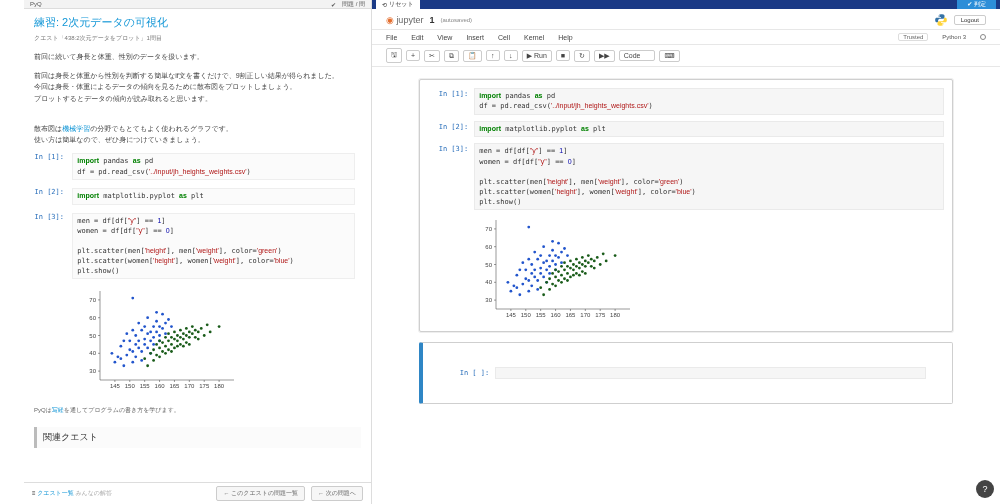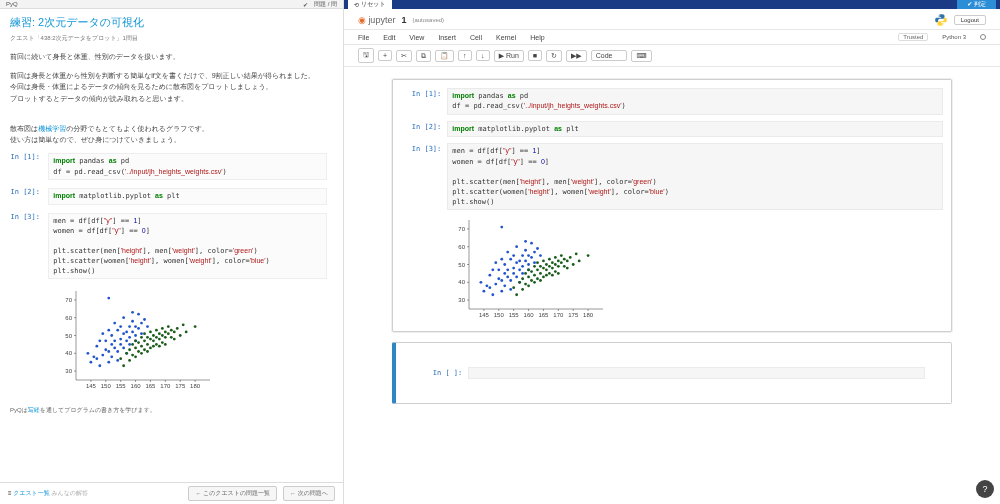--- a/index.html
+++ b/index.html
@@ -1,19 +1,19 @@
 <!DOCTYPE html>
 <html><head>
 <meta charset="utf-8">
 <style>
 * { margin: 0; padding: 0; box-sizing: border-box; font-family: Arial, "Hiragino Sans", sans-serif; }
 body { width: 1000px; height: 504px; overflow: hidden; background: #fff; font-size: 8px; color: #333; }
 .split { display: flex; height: 100%; }
 
-.left { width: 344px; display: flex; flex-direction: column; border-right: 1px solid #ddd; position: relative; }
+.left { width: 372px; display: flex; flex-direction: column; border-right: 1px solid #ddd; position: relative; padding-left: 24px; }
 .left-top { height: 9px; background: #f3f3f3; border-bottom: 1px solid #ddd; display: flex; align-items:center; justify-content:space-between; padding: 0 6px; font-size:6px; color:#555;}
 .left-body { flex: 1; overflow-y: auto; padding: 6px 10px 0 10px; }
 .title { color: #1296d6; font-size: 11px; margin-bottom: 4px; }
 .subtitle { font-size: 6px; color: #777; margin-bottom: 8px; }
 .para { font-size: 7px; color: #444; line-height: 1.6; margin-bottom: 8px; }
 .link { color: #1296d6; }
 .section-head { border-left: 3px solid #bbb; padding:4px 6px; font-size:9px; margin:10px 0 8px; background:#fbfbfb; }
 .cell { margin-bottom: 8px; }
 .inlabel { display:inline-block; width:36px; text-align:right; color:#2a6fbb; font-family: monospace; font-size:7px; vertical-align:top; padding-right:6px;}
 .code { display:inline-block; font-family: monospace; font-size:7px; background:#fbfbfb; border:1px solid #eee; padding:2px 4px; width:calc(100% - 44px); line-height:1.35; }
@@ -230,20 +230,21 @@
             <circle class="g" cx="129.2" cy="37.82" r="1.4"></circle>
             <circle class="g" cx="132.17777777777778" cy="44.94" r="1.4"></circle>
             <circle class="g" cx="141.1111111111111" cy="39.6" r="1.4"></circle>
           </svg>
       </div>
 
       <div class="foot-note">
         <span>PyQは</span><span class="link">写経</span><span>を通してプログラムの書き方を学びます。</span>
       </div>
 
+      <div class="section-head">関連クエスト</div>
 
     </div>
     <div class="left-footer">
       <span><span>≡</span> <span class="crumb">クエスト一覧</span> <span style="color:#aaa">みんなの解答</span></span>
       <span style="display:flex;gap:6px">
         <span class="btn-ghost">← このクエストの問題一覧</span>
         <span class="btn-ghost">← 次の問題へ</span>
       </span>
     </div>
   </div>

